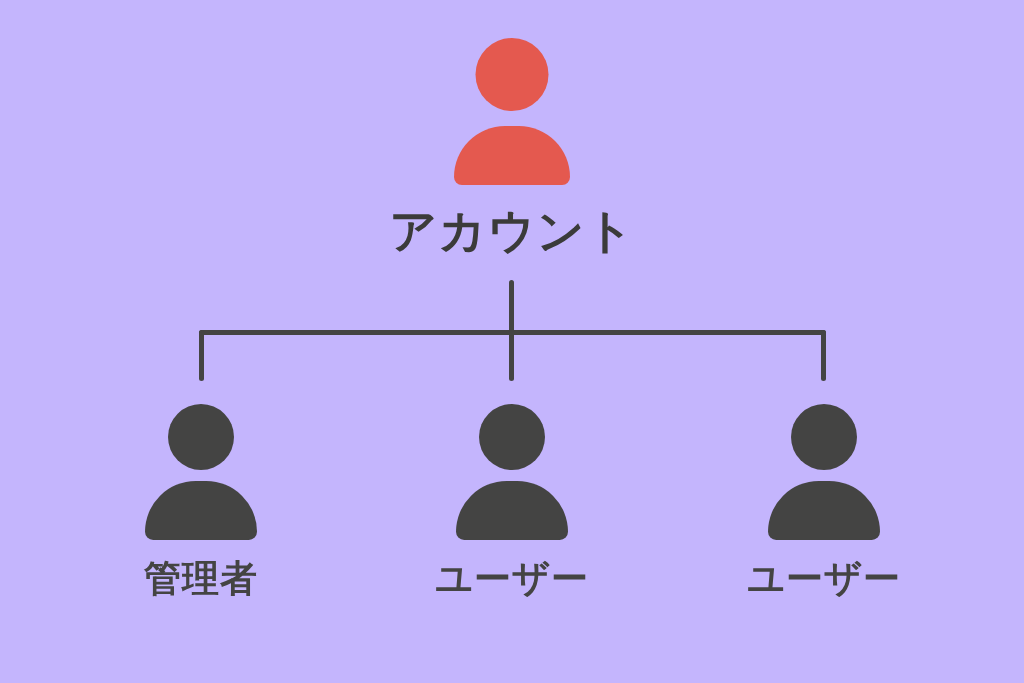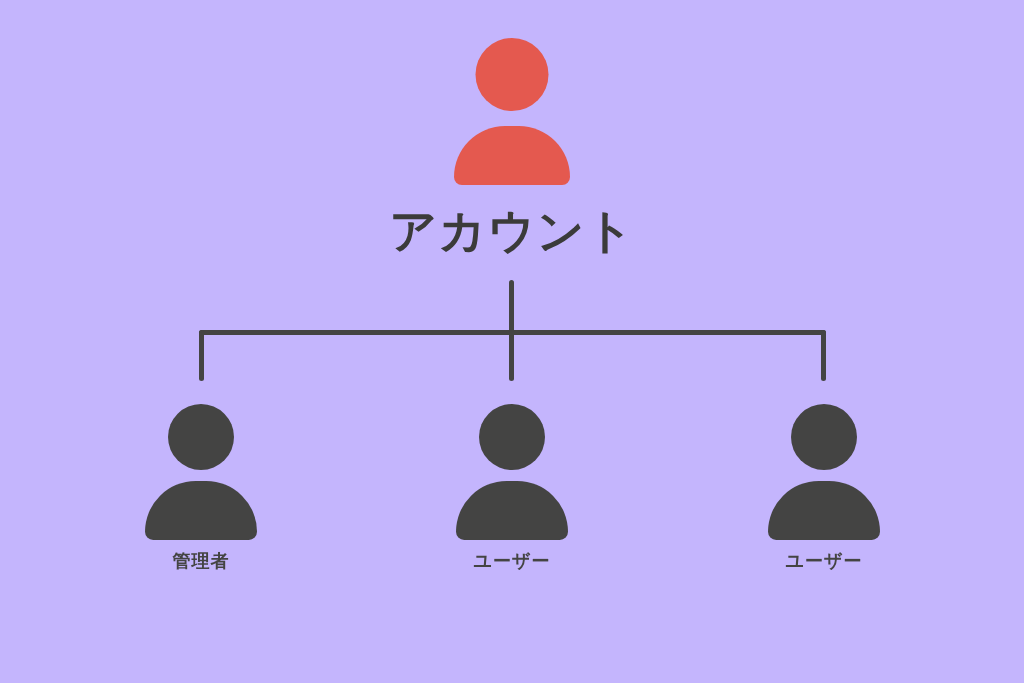--- a/index.html
+++ b/index.html
@@ -80,22 +80,22 @@
   .root-label {
     margin-top: 22px;
     font-size: 47px;
     font-weight: bold;
     color: #3b3b3a;
     letter-spacing: 1px;
     line-height: 1;
     white-space: nowrap;
   }
   .child-label {
-    margin-top: 12px;
-    font-size: 18px;
+    margin-top: 20px;
+    font-size: 37px;
     font-weight: bold;
     color: #444443;
     letter-spacing: 1px;
     line-height: 1;
     white-space: nowrap;
   }
   
   .conn {
     position: absolute;
     background: #444443;

